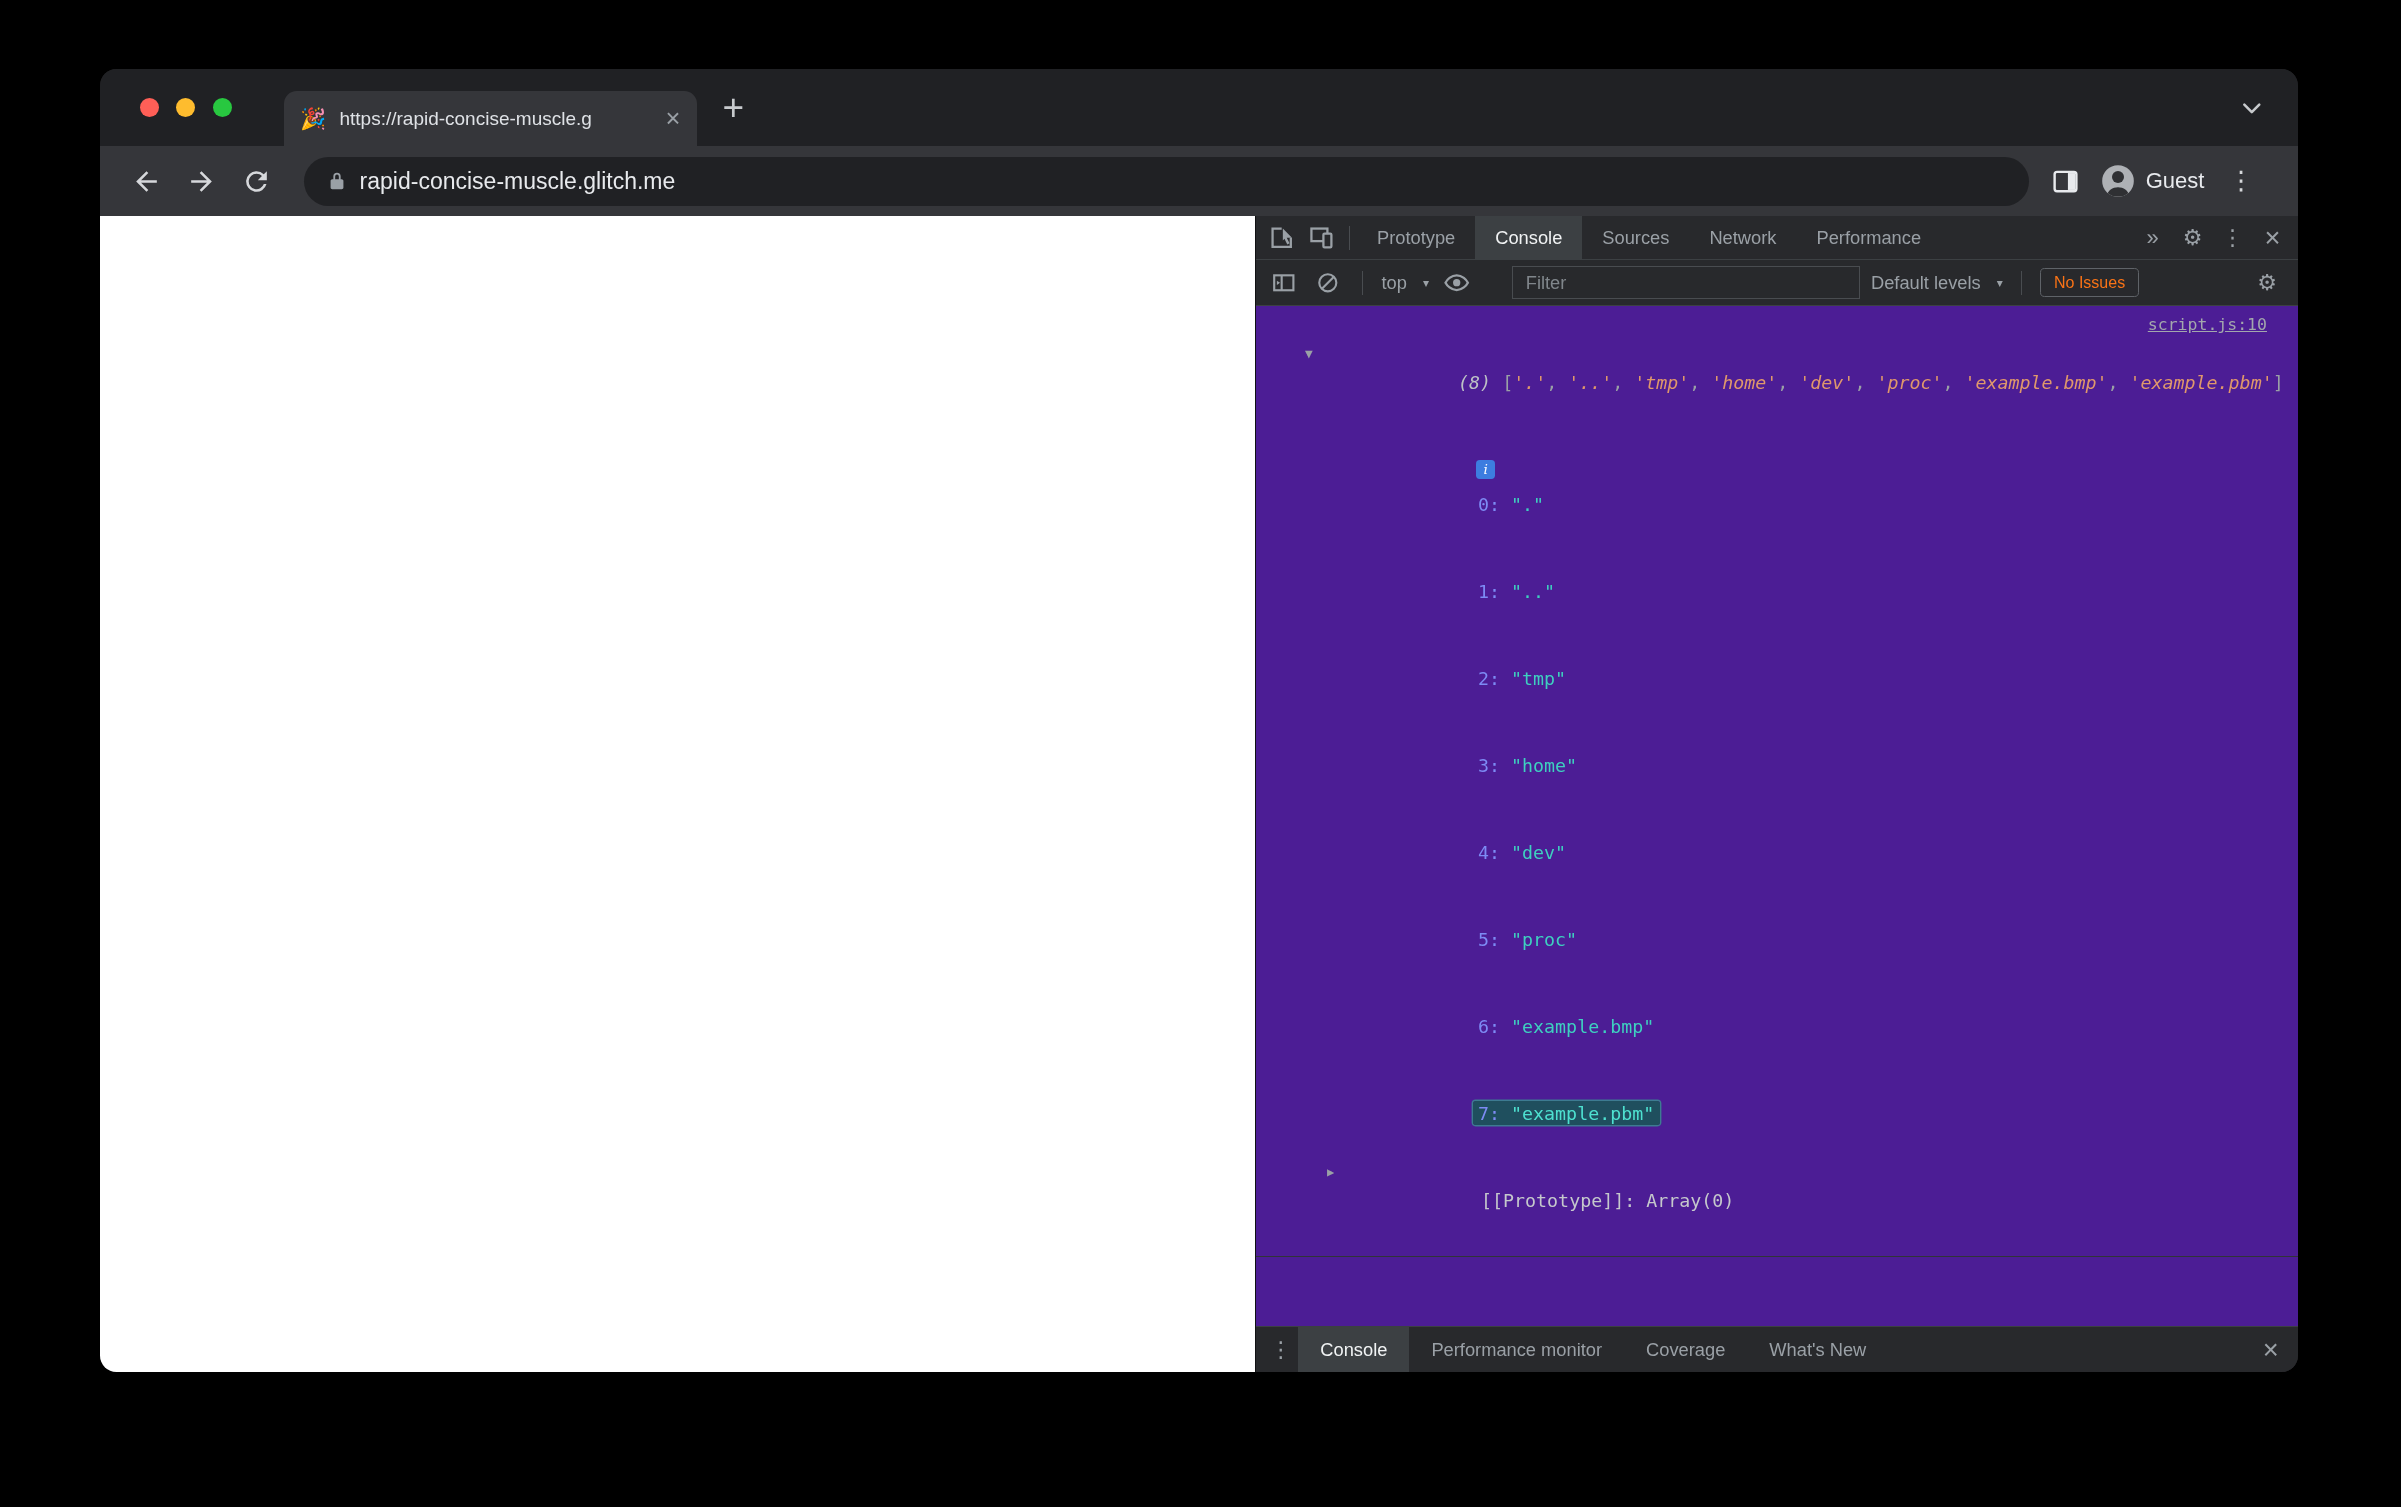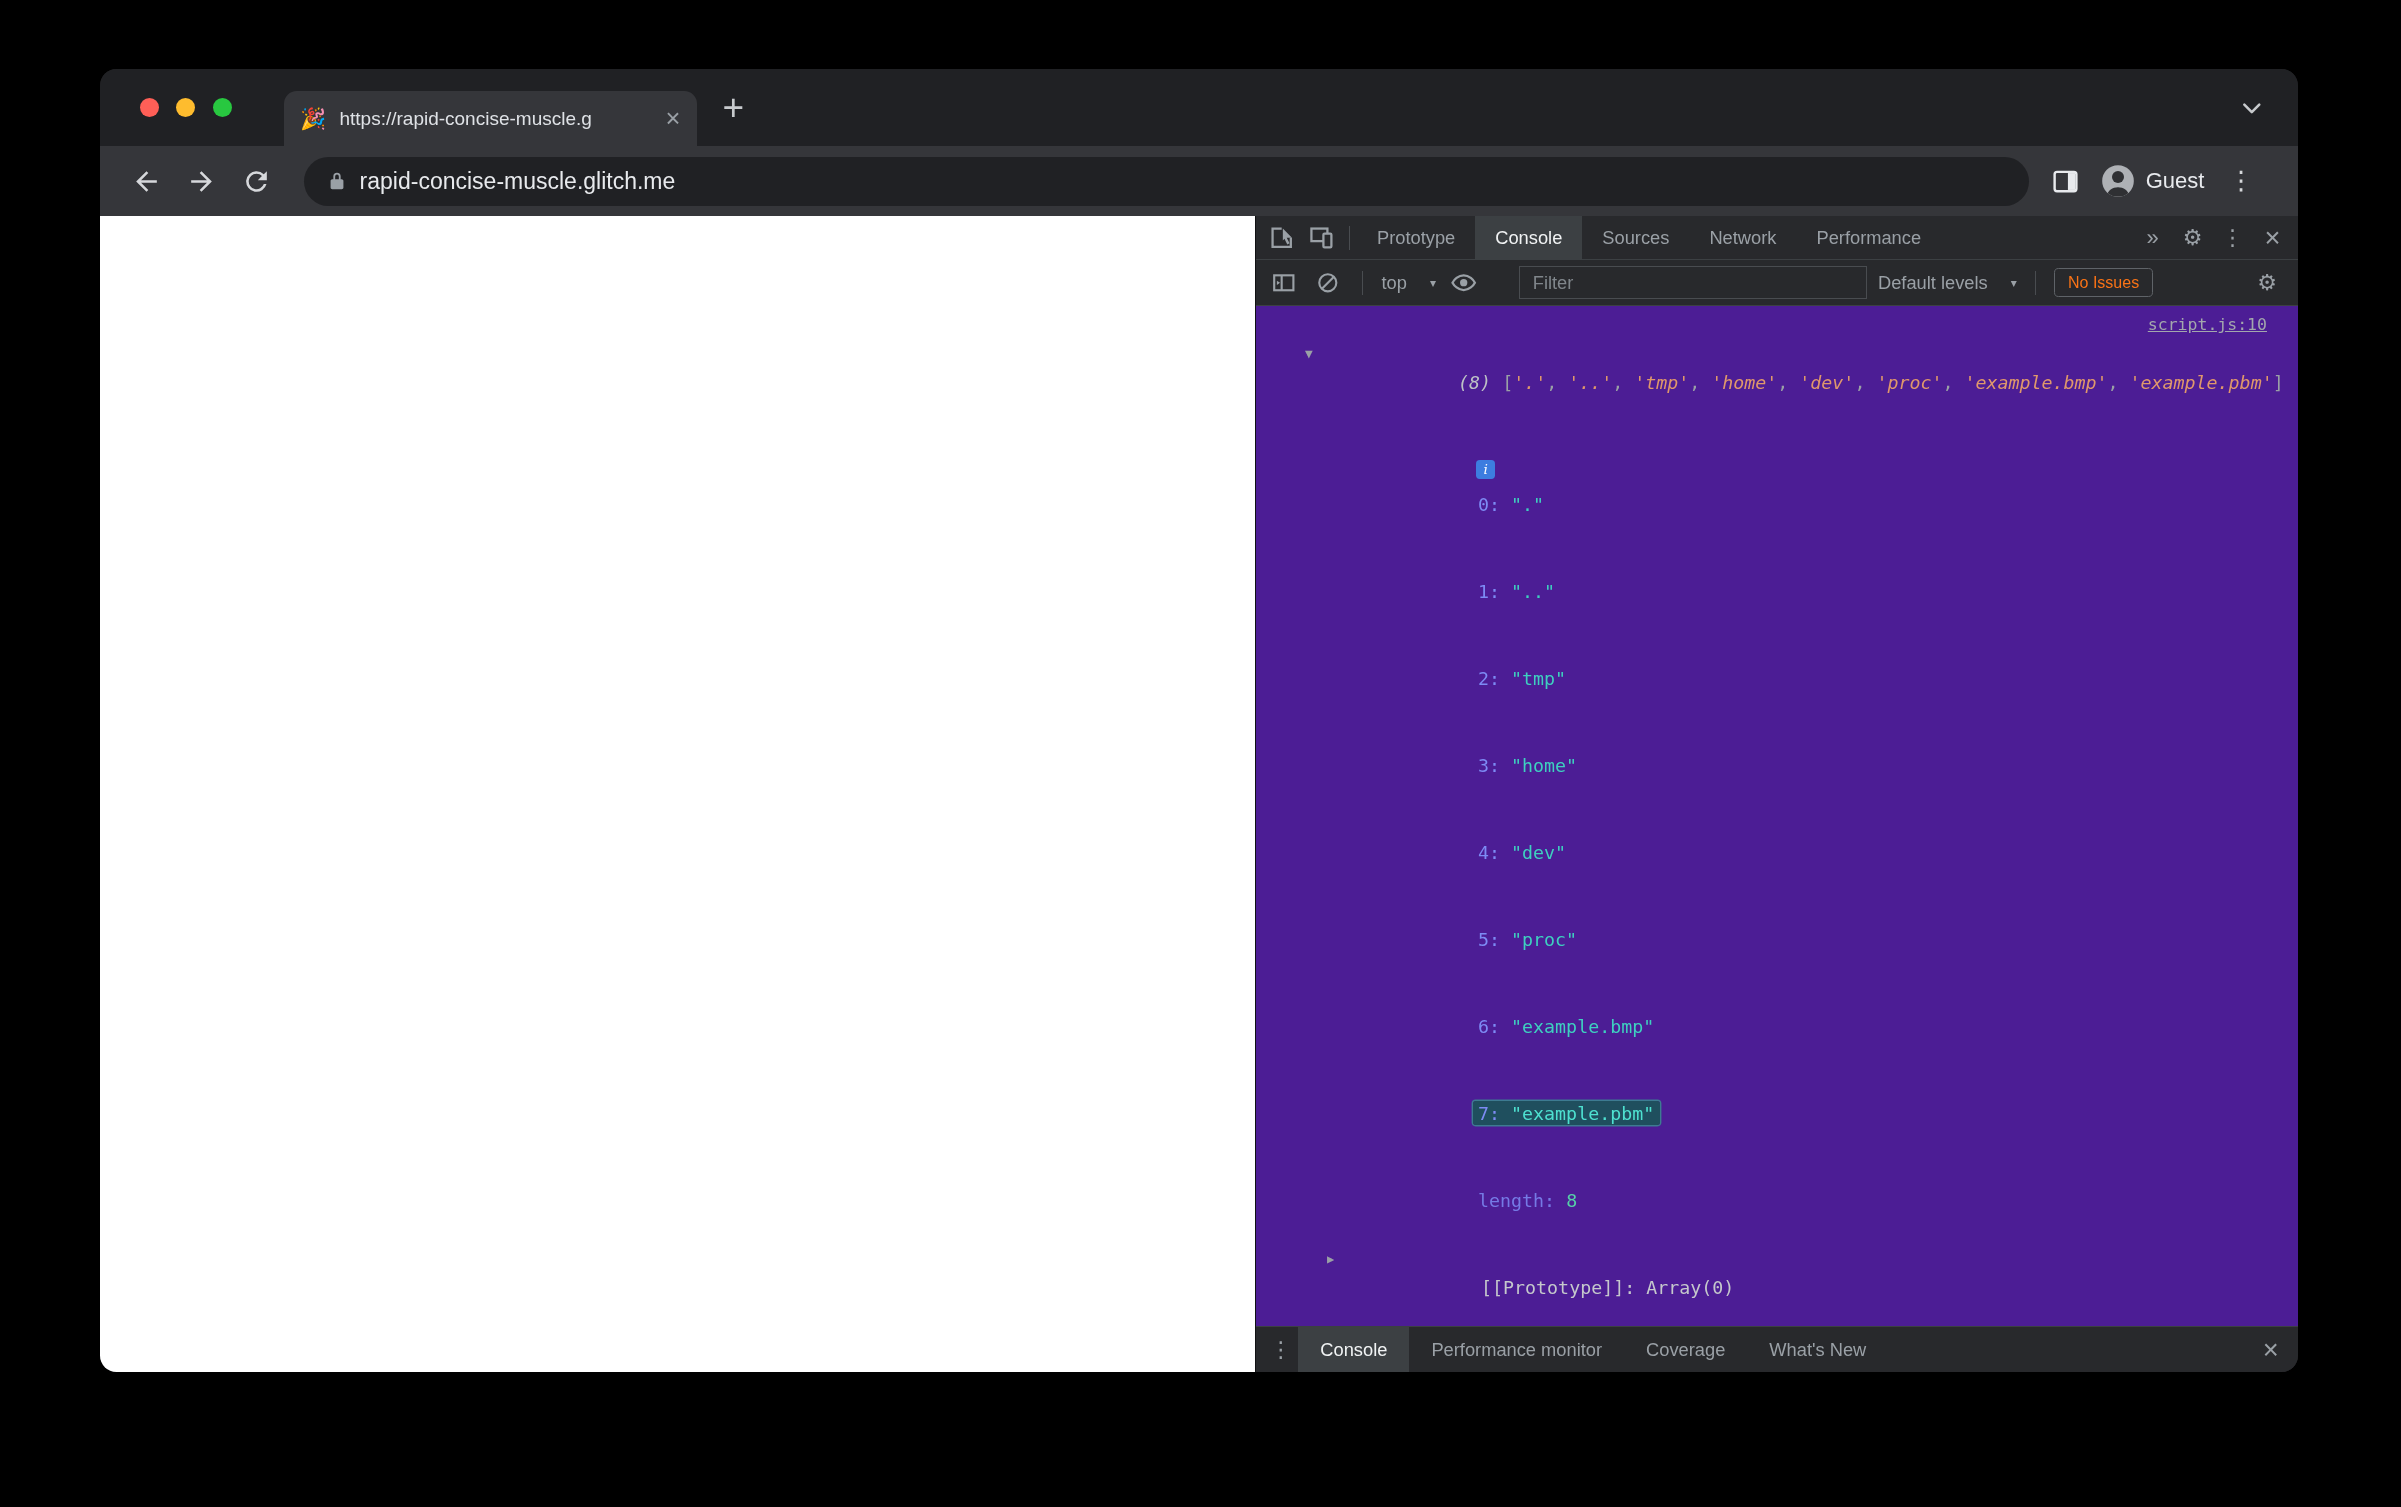--- a/index.html
+++ b/index.html
@@ -62,21 +62,21 @@
   .dt-tab { display:flex; align-items:center; padding:0 20px; color:#9aa0a6;
             font-size:18.3px; white-space:nowrap; }
   .dt-tab.selected { background:#3c4043; color:#f1f3f4; }
   .glyph-btn { font-size:22px; line-height:1; }
   .close-glyph { font-size:27.4px; font-weight:300; }
 
   .dt-toolbar { height:46px; display:flex; align-items:center; flex-shrink:0;
                 border-bottom:0.9px solid #3c4043; background:#28292c;
                 padding:0 11px; gap:11px; }
   .top-select, .levels-select { color:#9aa0a6; font-size:18.3px; display:flex;
-                                align-items:center; gap:23px; white-space:nowrap; }
+                                align-items:center; gap:16px; white-space:nowrap; }
   .dd-caret { font-size:12px; color:#9aa0a6; }
   .filter-input { width:348px; height:33px; background:transparent;
                   border:0.9px solid #494c50; border-radius:0; color:#e8eaed;
                   font-size:18.3px; padding:0 12.8px; outline:none;
                   font-family:"Liberation Sans", sans-serif;margin-left:28px; }
   .filter-input::placeholder { color:#80868b; }
   .issues-badge { border:0.9px solid #5f6368; border-radius:4.6px; color:#f97316;
                   font-size:16px; padding:4.6px 12.8px; white-space:nowrap; }
 
   
@@ -302,23 +302,20 @@
           <div class="c-row row-entry">
             <span class="c-key">5:</span><span class="c-val">"proc"</span>
           </div>
           <div class="c-row row-entry">
             <span class="c-key">6:</span><span class="c-val">"example.bmp"</span>
           </div>
           <div class="c-row row-entry">
             <span class="sel-box"><span class="c-key">7:</span><span class="c-val">"example.pbm"</span></span>
           </div>
 
-          <div class="c-row row-entry row-length">
-            <span class="c-key">length:</span><span class="c-num">8</span>
-          </div>
 
           <div class="c-row row-proto">
             <span class="proto-caret">▶</span><span>[[Prototype]]:</span><span class="proto-val">Array(0)</span>
           </div>
         </div>
 
       </div>
 
       <div class="drawer">
         <span class="drawer-kebab">⋮</span>

